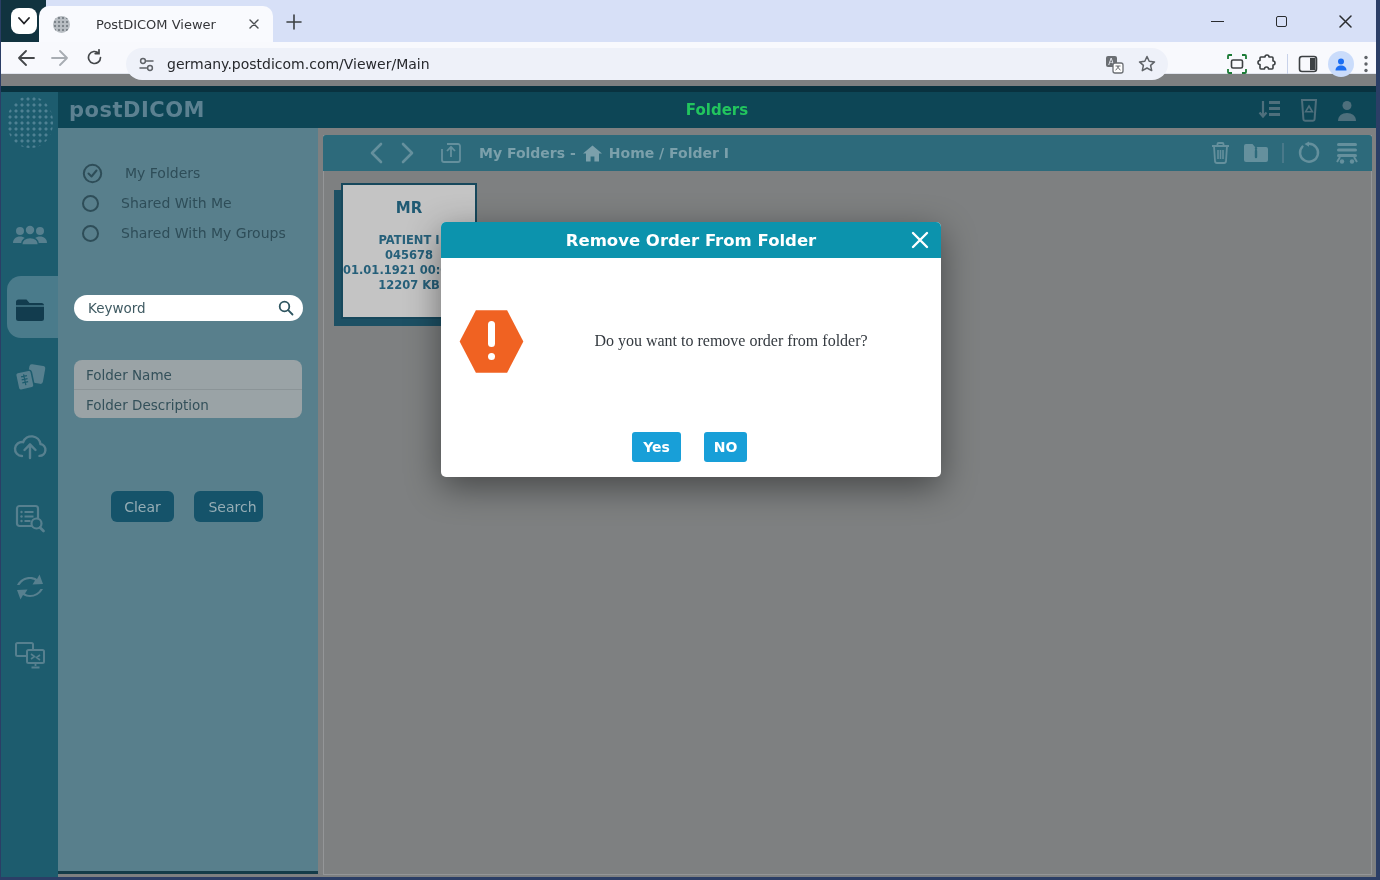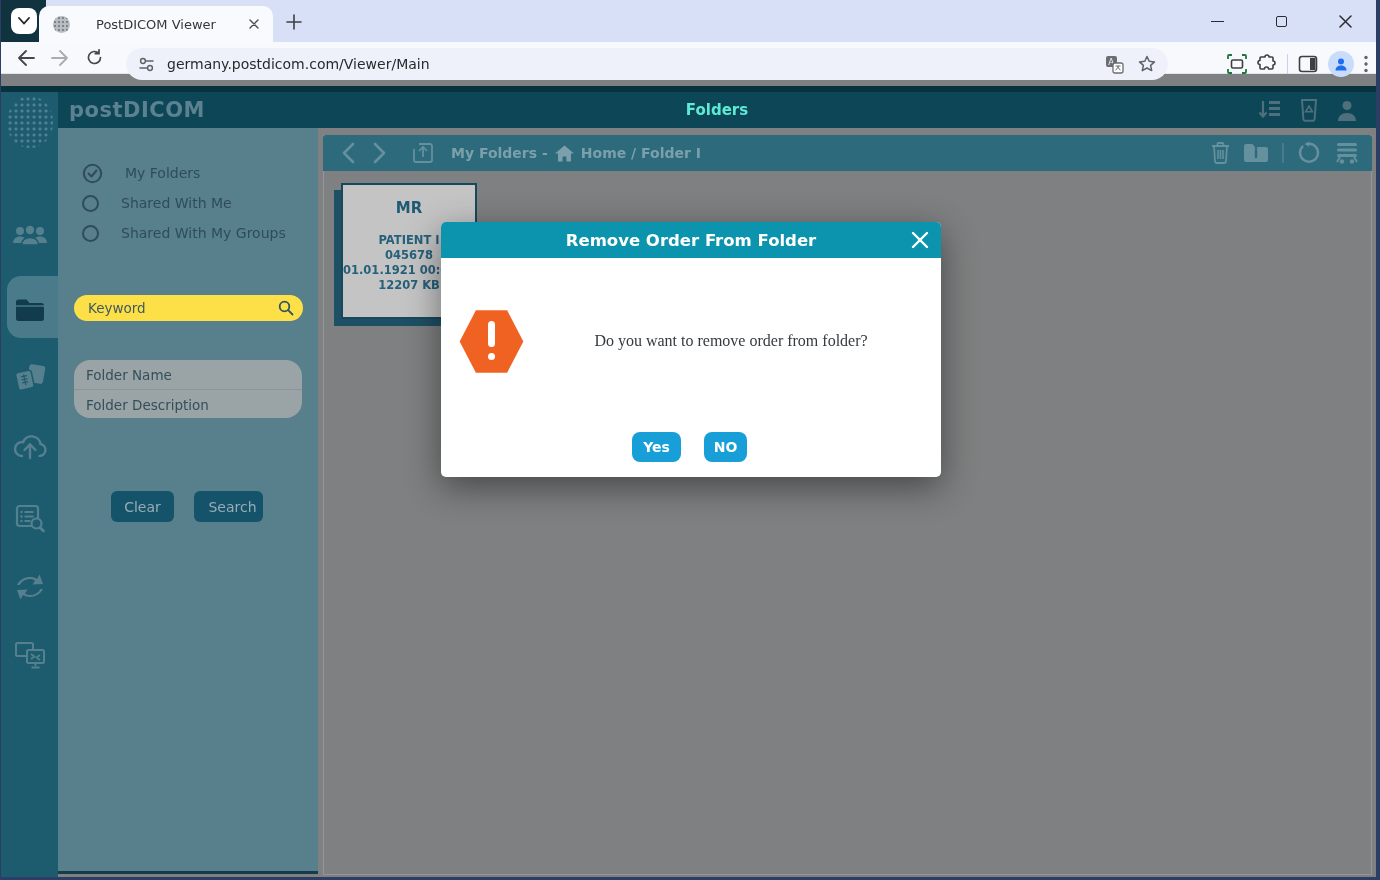--- a/index.html
+++ b/index.html
@@ -33,53 +33,53 @@
   .url-text { font-size:14px; color:#27292d; margin-left:12px; flex:1 1 auto; }
   .tb-right { position:absolute; right:8px; top:6px; height:32px; display:flex; align-items:center; gap:10px; }
   .tb-sep { width:1px; height:20px; background:#c8d2ea; }
   .avatar { width:26px; height:26px; border-radius:50%; background:#cadcfb; display:flex; align-items:center; justify-content:center; }
 
   
   .app { position:absolute; left:0; top:86px; width:1375px; height:791px; }
   .top-strip { position:absolute; left:0; top:0; width:100%; height:6px; background:#09323f; }
   .app-header { position:absolute; left:57px; top:6px; width:1318px; height:36px; background:#0d4656; display:flex; align-items:center; }
   .logo { font-size:21px; font-weight:600; letter-spacing:0.5px; color:#5c8191; margin-left:11px; }
-  .app-title { position:absolute; left:50%; transform:translateX(-50%); font-size:15px; font-weight:bold; color:#5eead4; }
+  .app-title { position:absolute; left:50%; transform:translateX(-50%); font-size:15px; font-weight:bold; color:#22c55e; }
   .hdr-icons { position:absolute; right:18px; top:0; height:36px; display:flex; align-items:center; gap:17px; color:#4e6f7c; }
 
   .icon-sidebar { position:absolute; left:0; top:6px; width:57px; height:785px; background:#1d5c6e; color:#57808f; }
   .brain-logo { position:absolute; left:6px; top:4px; width:46px; height:52px; border-radius:50% 50% 48% 48%;
                 background-image:radial-gradient(#4f8193 1.3px, transparent 1.8px); background-size:6px 6px; }
   .sb-item { position:absolute; left:0; width:57px; height:56px; display:flex; align-items:center; justify-content:center; }
   .sb-active { position:absolute; left:6px; top:184px; width:51px; height:62px; background:#4a7b8b; border-radius:14px 0 0 14px; }
 
   .filter-panel { position:absolute; left:57px; top:42px; width:260px; height:746px; background:#587f8c; border-bottom:3px solid #143c49; }
   .radio-row { position:absolute; left:24px; height:24px; display:flex; align-items:center; gap:22px; }
   .radio-label { font-size:14px; color:#2e4d58; }
   .radio-circle { width:17px; height:17px; border:2px solid #2e4d58; border-radius:50%; }
   .pill-input-wrap { position:absolute; left:16px; top:167px; width:229px; height:26px; }
-  .pill-input { width:100%; height:100%; border:none; outline:none; background:#fde047; border-radius:13px; padding:0 30px 0 14px;
+  .pill-input { width:100%; height:100%; border:none; outline:none; background:#ffffff; border-radius:13px; padding:0 30px 0 14px;
                 font-size:13.5px; color:#3f5a62; font-family:inherit; }
   .pill-input::placeholder { color:#3f5a62; opacity:1; }
   .search-glyph { position:absolute; right:9px; top:5px; }
-  .inputs-group { position:absolute; left:16px; top:232px; width:228px; height:58px; background:#9aa3a6; border-radius:16px; overflow:hidden; }
+  .inputs-group { position:absolute; left:16px; top:232px; width:228px; height:58px; background:#9aa3a6; border-radius:8px; overflow:hidden; }
   .inputs-group input { display:block; width:100%; height:29px; background:transparent; border:none; outline:none;
                         padding:0 12px; font-size:13.5px; color:#33505a; font-family:inherit; }
   .inputs-group input::placeholder { color:#33505a; opacity:1; }
   .inputs-divider { height:1px; background:#8b9497; margin:0; }
   .panel-btn { position:absolute; top:363px; height:31px; border:none; border-radius:6px; background:#15536a; color:#96adb5;
                font-size:14px; font-family:inherit; }
   .btn-clear { left:53px; width:63px; }
   .btn-search { left:136px; width:69px;padding-left:8px; }
 
   
   .main-area { position:absolute; left:317px; top:42px; width:1058px; height:749px; background:#7e8081; }
   .content-frame { position:absolute; left:5px; top:7px; width:1049px; height:740px; border:1px solid #949698; }
   .crumb-bar { position:absolute; left:5px; top:7px; width:1049px; height:36px; background:#2d6a7b; border-radius:3px 3px 0 0;
-               display:flex; align-items:center; color:#65909d; }
+               display:flex; align-items:center; color:#65909d;padding-left:28px; }
   .crumb-left { display:flex; align-items:center; gap:16px; margin-left:18px; }
   .crumb-text { font-size:14px; font-weight:600; color:#7ba0ab; display:flex; align-items:center; gap:7px; }
   .crumb-right { position:absolute; right:12px; display:flex; align-items:center; gap:13px; }
   .crumb-sep { width:2px; height:20px; background:#49798a; }
 
   .card-back { position:absolute; left:16px; top:62px; width:136px; height:136px; background:#1d5064; }
   .card { position:absolute; left:23px; top:55px; width:136px; height:136px; background:#c4c4c4; border:2px solid #17485c;
           text-align:center; padding-top:14px; }
   .card-modality { font-size:15px; font-weight:bold; color:#1f5a73; margin-bottom:16px; }
   .card-line { font-size:11.5px; font-weight:bold; color:#26607a; line-height:15px; white-space:nowrap; }
@@ -89,21 +89,21 @@
            box-shadow:0 10px 35px rgba(0,0,0,0.45); background:#fff; z-index:50; }
   .modal-header { position:absolute; left:0; top:0; width:100%; height:36px; background:#0c93ad; border-radius:5px 5px 0 0;
                   display:flex; align-items:center; justify-content:center; }
   .modal-title { color:#fff; font-size:16.5px; font-weight:bold; }
   .modal-close { position:absolute; right:12px; top:9px; width:18px; height:18px; }
   .warn-hex { position:absolute; left:18px; top:87px; width:65px; height:65px; background:#f06222;
               clip-path:polygon(26% 2%, 74% 2%, 99% 50%, 74% 98%, 26% 98%, 1% 50%); }
   .warn-bar { position:absolute; left:29px; top:12px; width:7px; height:26px; border-radius:3.5px; background:#fff; }
   .warn-dot { position:absolute; left:29px; top:44px; width:7px; height:7px; border-radius:50%; background:#fff; }
   .modal-msg { position:absolute; left:96px; right:16px; top:110px; text-align:center; font-size:16px; color:#343a40;font-family:Liberation Serif, serif; }
-  .modal-btn { position:absolute; top:210px; height:30px; border:none; border-radius:8px; background:#189fd8; color:#fff;
+  .modal-btn { position:absolute; top:210px; height:30px; border:none; border-radius:3px; background:#189fd8; color:#fff;
                font-size:14px; font-weight:bold; font-family:inherit; }
   .btn-yes { left:191px; width:49px; }
   .btn-no { left:263px; width:43px; }
 
   svg { display:block; }
 </style>
 </head>
 <body>
 
 <div class="window">

